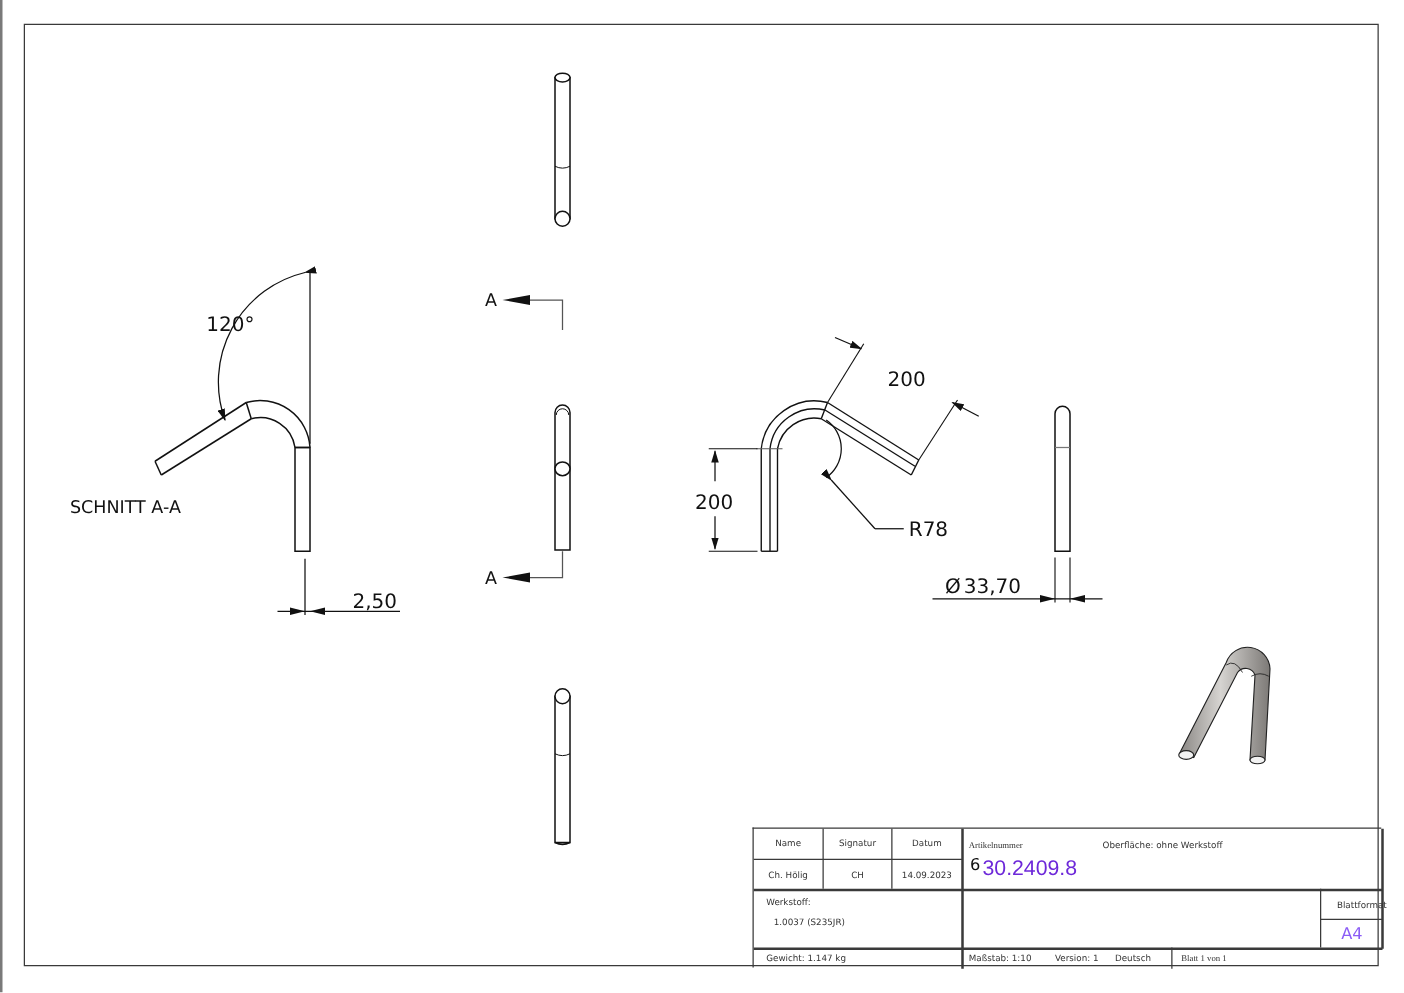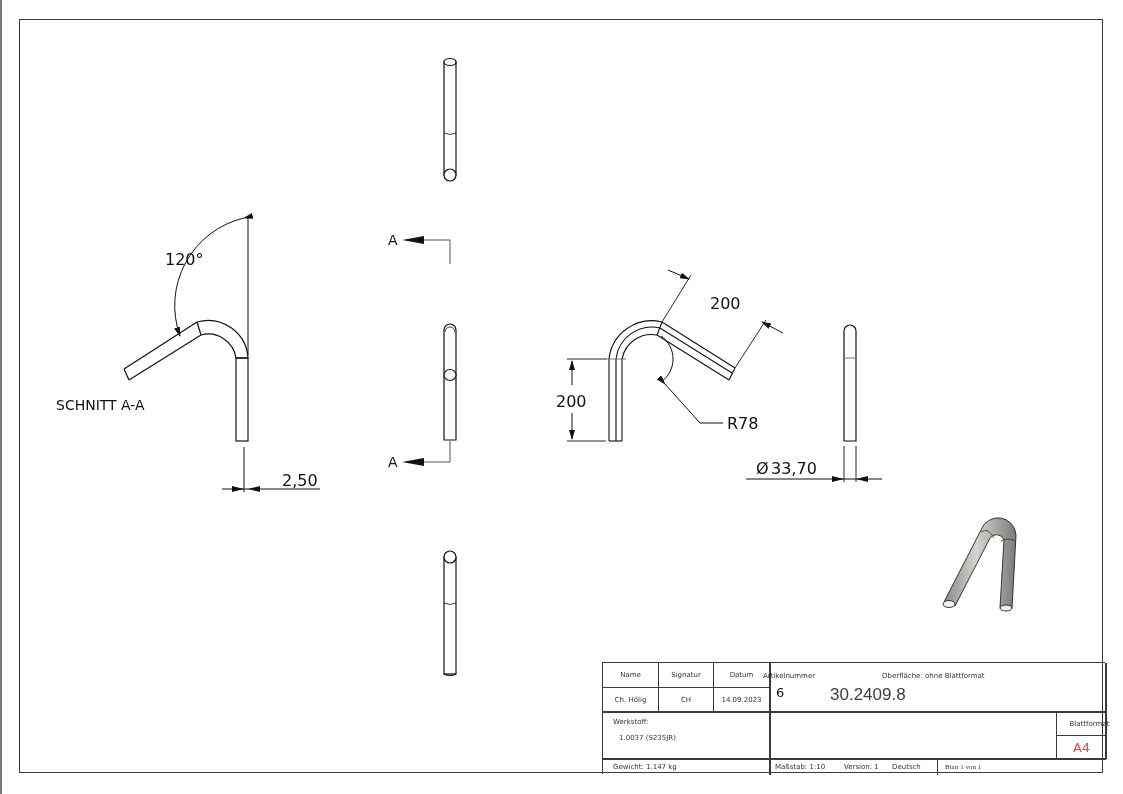--- a/index.html
+++ b/index.html
@@ -166,30 +166,30 @@
     <div class="ln" style="left:502px; top:0; width:1.5px; height:96px;"></div>
 
     <div class="cell" style="left:0; top:0; width:55px; height:24px; justify-content:center;">Name</div>
     <div class="cell" style="left:56px; top:0; width:54px; height:24px; justify-content:center;text-align:right;">Signatur</div>
     <div class="cell" style="left:111px; top:0; width:55px; height:24px; justify-content:center;">Datum</div>
 
     <div class="cell" style="left:0; top:25px; width:55px; height:23px; justify-content:center;">Ch. Hölig</div>
     <div class="cell" style="left:56px; top:25px; width:54px; height:23px; justify-content:center;">CH</div>
     <div class="cell" style="left:111px; top:25px; width:55px; height:23px; justify-content:center;">14.09.2023</div>
 
-    <div class="cell" style="left:160px; top:8px; height:10px;">Artikelnummer</div>
-    <div class="cell" style="left:279px; top:8px; height:10px;">Oberfläche:  ohne Blattformat</div>
+    <div class="cell" style="left:172px; top:8px; height:10px;font-family:Liberation Serif, serif;">Artikelnummer</div>
+    <div class="cell" style="left:279px; top:8px; height:10px;">Oberfläche:  ohne Werkstoff</div>
     <div class="cell" style="left:173px; top:22px; height:14px; font-size:13px; color:#111;">6</div>
-    <div class="cell" style="left:183px; top:21px; height:22px; font-size:17px; color:#404040; font-family:'Liberation Sans', sans-serif;margin-left:44px;">30.2409.8</div>
+    <div class="cell" style="left:183px; top:21px; height:22px; font-size:17px; color:#6d28d9; font-family:'Liberation Sans', sans-serif;">30.2409.8</div>
 
     <div class="cell" style="left:10px; top:54px; height:10px;">Werkstoff:</div>
     <div class="cell" style="left:16px; top:70px; height:10px;">1.0037 (S235JR)</div>
 
     <div class="cell" style="left:462px; top:49px; width:49px; height:23px; justify-content:center;">Blattformat</div>
-    <div class="cell" style="left:454px; top:73px; width:49px; height:22px; justify-content:center; font-size:13px; color:#ef4444;">A4</div>
+    <div class="cell" style="left:454px; top:73px; width:49px; height:22px; justify-content:center; font-size:13px; color:#8b5cf6;">A4</div>
 
     <div class="cell" style="left:10px; top:96px; height:15px;text-align:right;">Gewicht: 1.147 kg</div>
     <div class="cell" style="left:172px; top:96px; height:15px;">Maßstab: 1:10</div>
     <div class="cell" style="left:241px; top:96px; height:15px;">Version: 1</div>
     <div class="cell" style="left:289px; top:96px; height:15px;">Deutsch</div>
     <div class="cell" style="left:342px; top:96px; height:15px;font-family:Liberation Serif, serif;">Blatt 1 von 1</div>
   </div>
 </div>
 
 </body></html>

